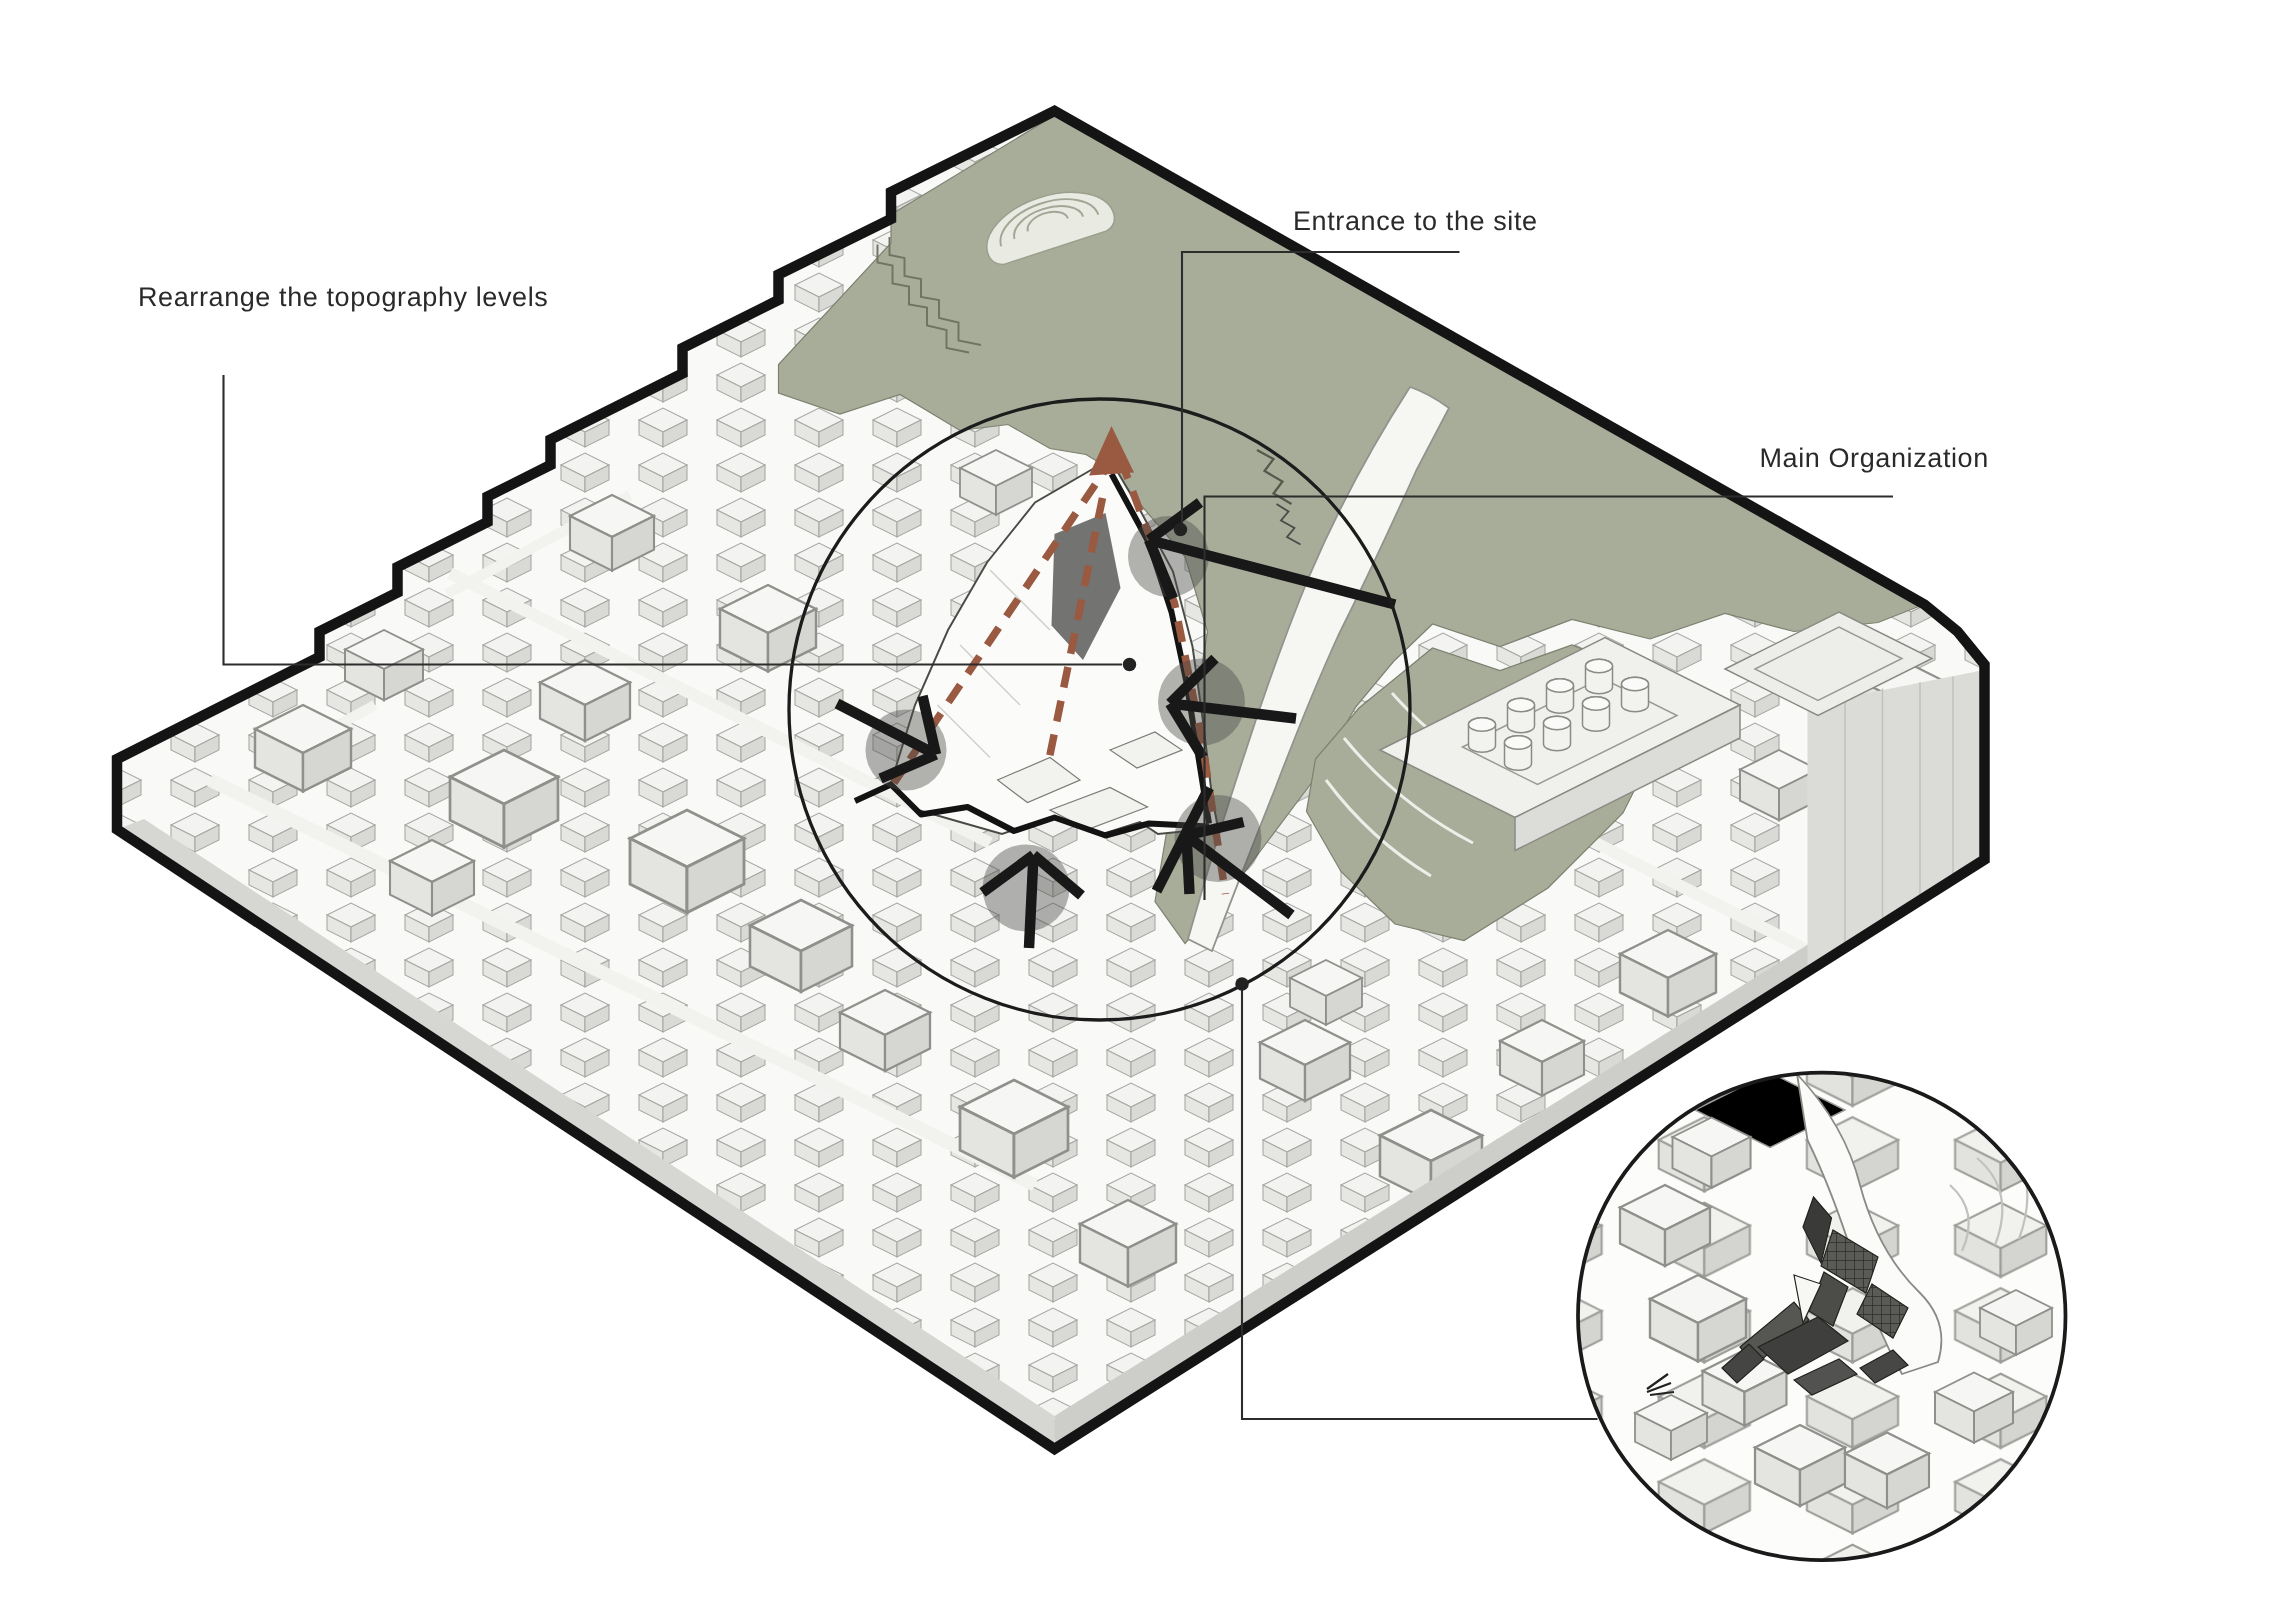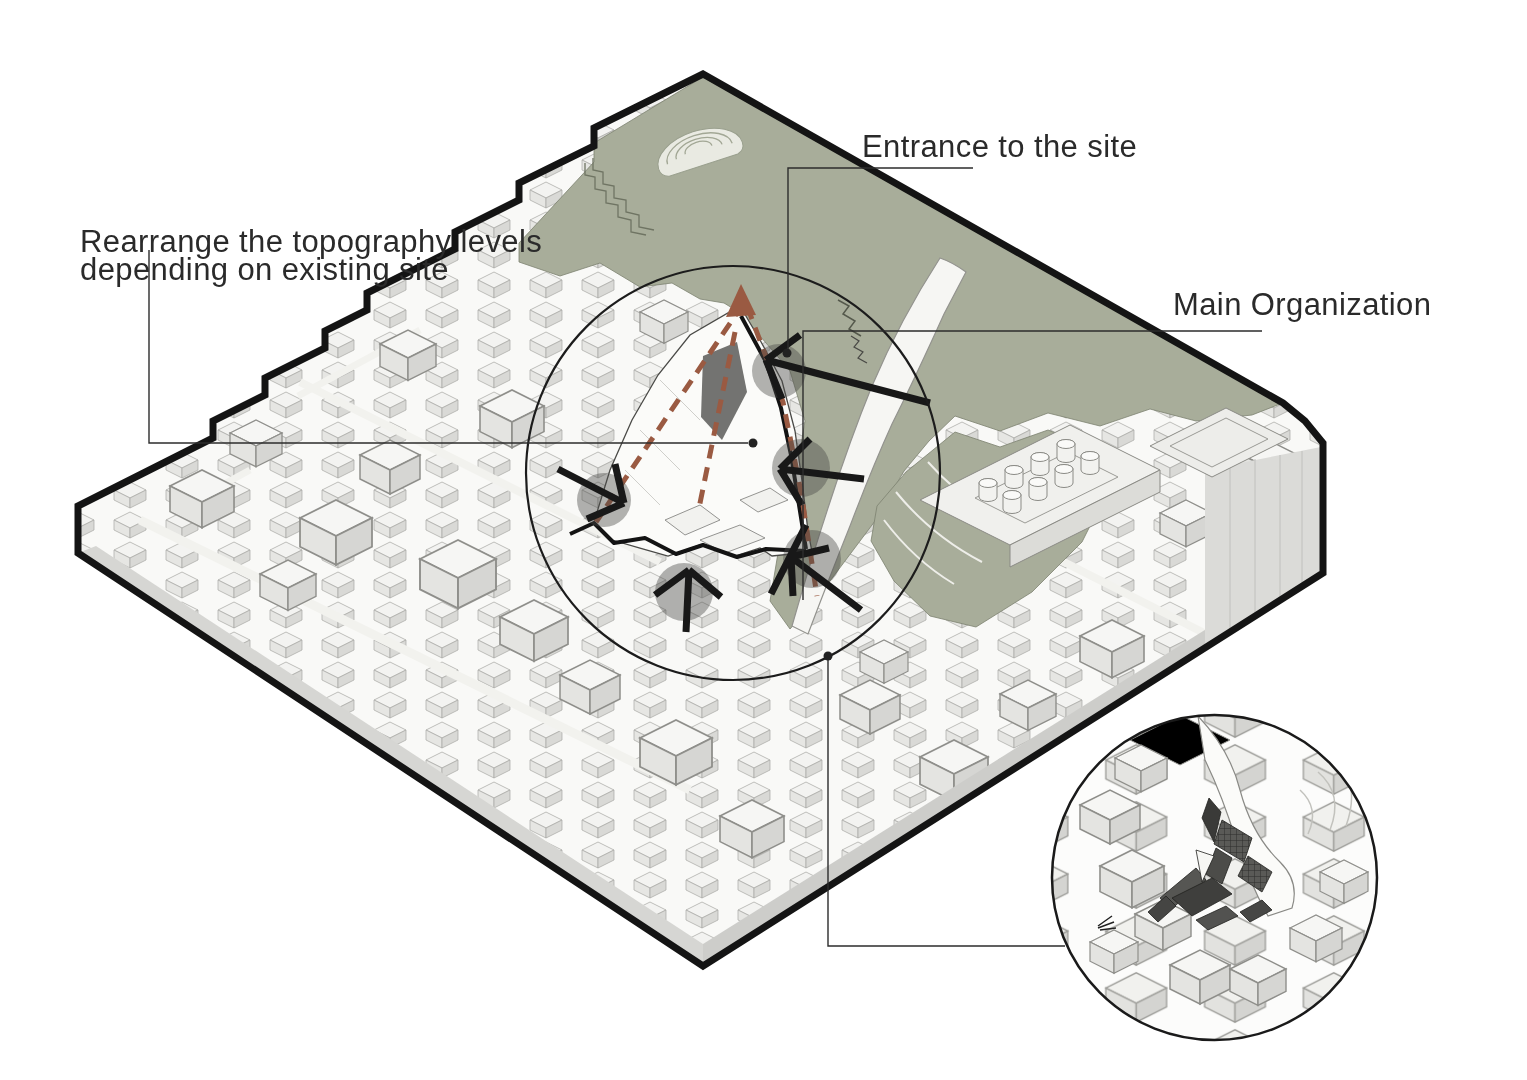--- a/index.html
+++ b/index.html
@@ -1,19 +1,19 @@
 <!DOCTYPE html>
 <html><head>
 <meta charset="utf-8">
 <style>
   html,body{margin:0;padding:0;background:#ffffff;}
   #stage{position:relative;width:1527px;height:1080px;background:#ffffff;overflow:hidden;
          font-family:"Liberation Sans", sans-serif;}
   #scene{position:absolute;left:0;top:0;}
-  .lbl{position:absolute;color:#2a2a2a;font-size:31px;line-height:28px;letter-spacing:.4px;white-space:nowrap;}
+  .lbl{position:absolute;color:#2a2a2a;font-size:18px;line-height:28px;letter-spacing:.4px;white-space:nowrap;}
 </style>
 </head>
 <body>
 
 <div id="stage">
 
 <svg id="scene" width="1527" height="1080" viewBox="0 0 1527 1080">
   <defs>
     <clipPath id="plateClip">
       <path d="M703,74 L594,128 L594,146 L519,183 L519,200 L455,232 L455,249 L367,293 L367,310
@@ -230,22 +230,21 @@
     <path d="M1262,331 L803,331 L803,600" stroke="#2d2d2d"></path>
     <path d="M828,656 L828,946 L1065,946" stroke="#2d2d2d"></path>
   </g>
   <g fill="#222222">
     <circle cx="753" cy="443" r="4.5"></circle>
     <circle cx="787" cy="353" r="4.5"></circle>
     <circle cx="828" cy="656" r="4.5"></circle>
   </g>
 </svg>
 
-<div class="lbl" style="left:80px;top:184px;margin-top:44px;">
+<div class="lbl" style="left:92px;top:184px;">
   <div>Rearrange the topography levels</div>
-  <div>depending on existing site</div>
 </div>
 
 <div class="lbl" style="left:862px;top:133px;">Entrance to the site</div>
 
 <div class="lbl" style="left:1173px;top:291px;">Main Organization</div>
 
 </div>
 
 </body></html>

